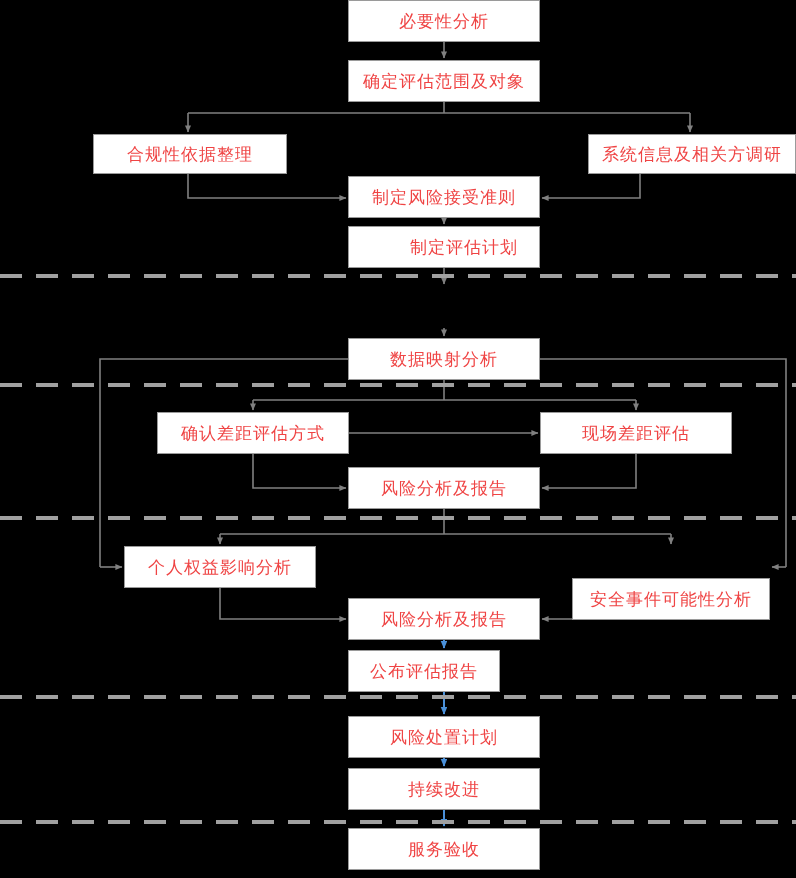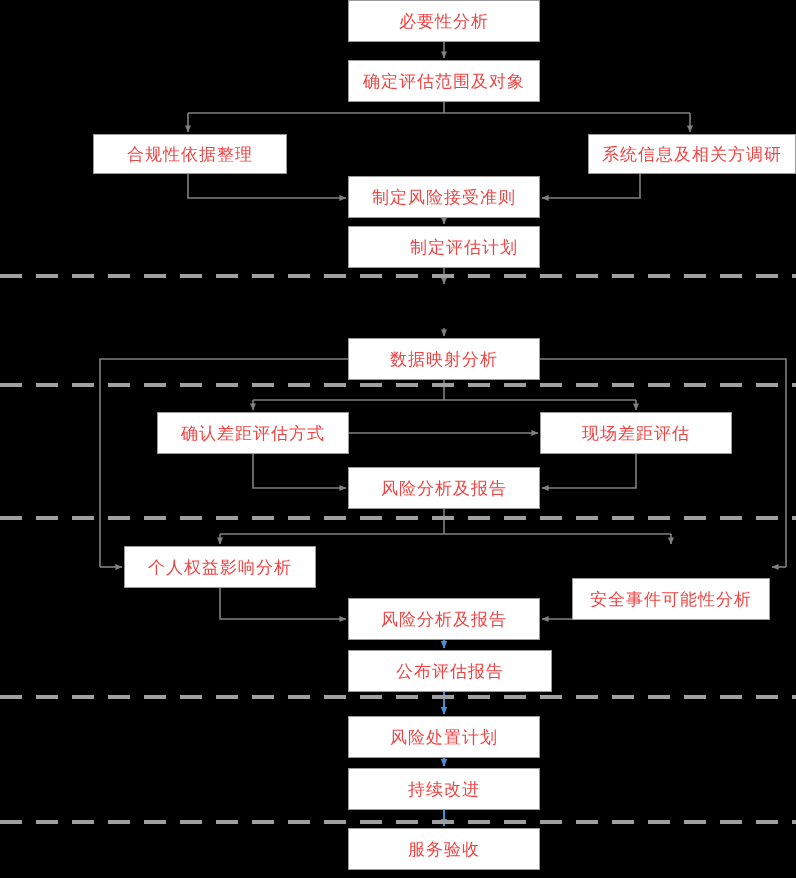--- a/index.html
+++ b/index.html
@@ -152,21 +152,21 @@
     </div>
   <div class="node" style="left:124px; top:546px; width:192px; height:42px;">
       <span class="label">个人权益影响分析</span>
     </div>
   <div class="node" style="left:572px; top:546px; width:198px; height:42px;margin-top:32px;">
       <span class="label">安全事件可能性分析</span>
     </div>
   <div class="node" style="left:348px; top:598px; width:192px; height:42px;">
       <span class="label">风险分析及报告</span>
     </div>
-  <div class="node" style="left:348px; top:650px; width:204px; height:42px;">
+  <div class="node" style="left:348px; top:650px; width:152px; height:42px;">
       <span class="label">公布评估报告</span>
     </div>
   <div class="node" style="left:348px; top:716px; width:192px; height:42px;">
       <span class="label">风险处置计划</span>
     </div>
   <div class="node" style="left:348px; top:768px; width:192px; height:42px;">
       <span class="label">持续改进</span>
     </div>
   <div class="node" style="left:348px; top:828px; width:192px; height:42px;">
       <span class="label">服务验收</span>

